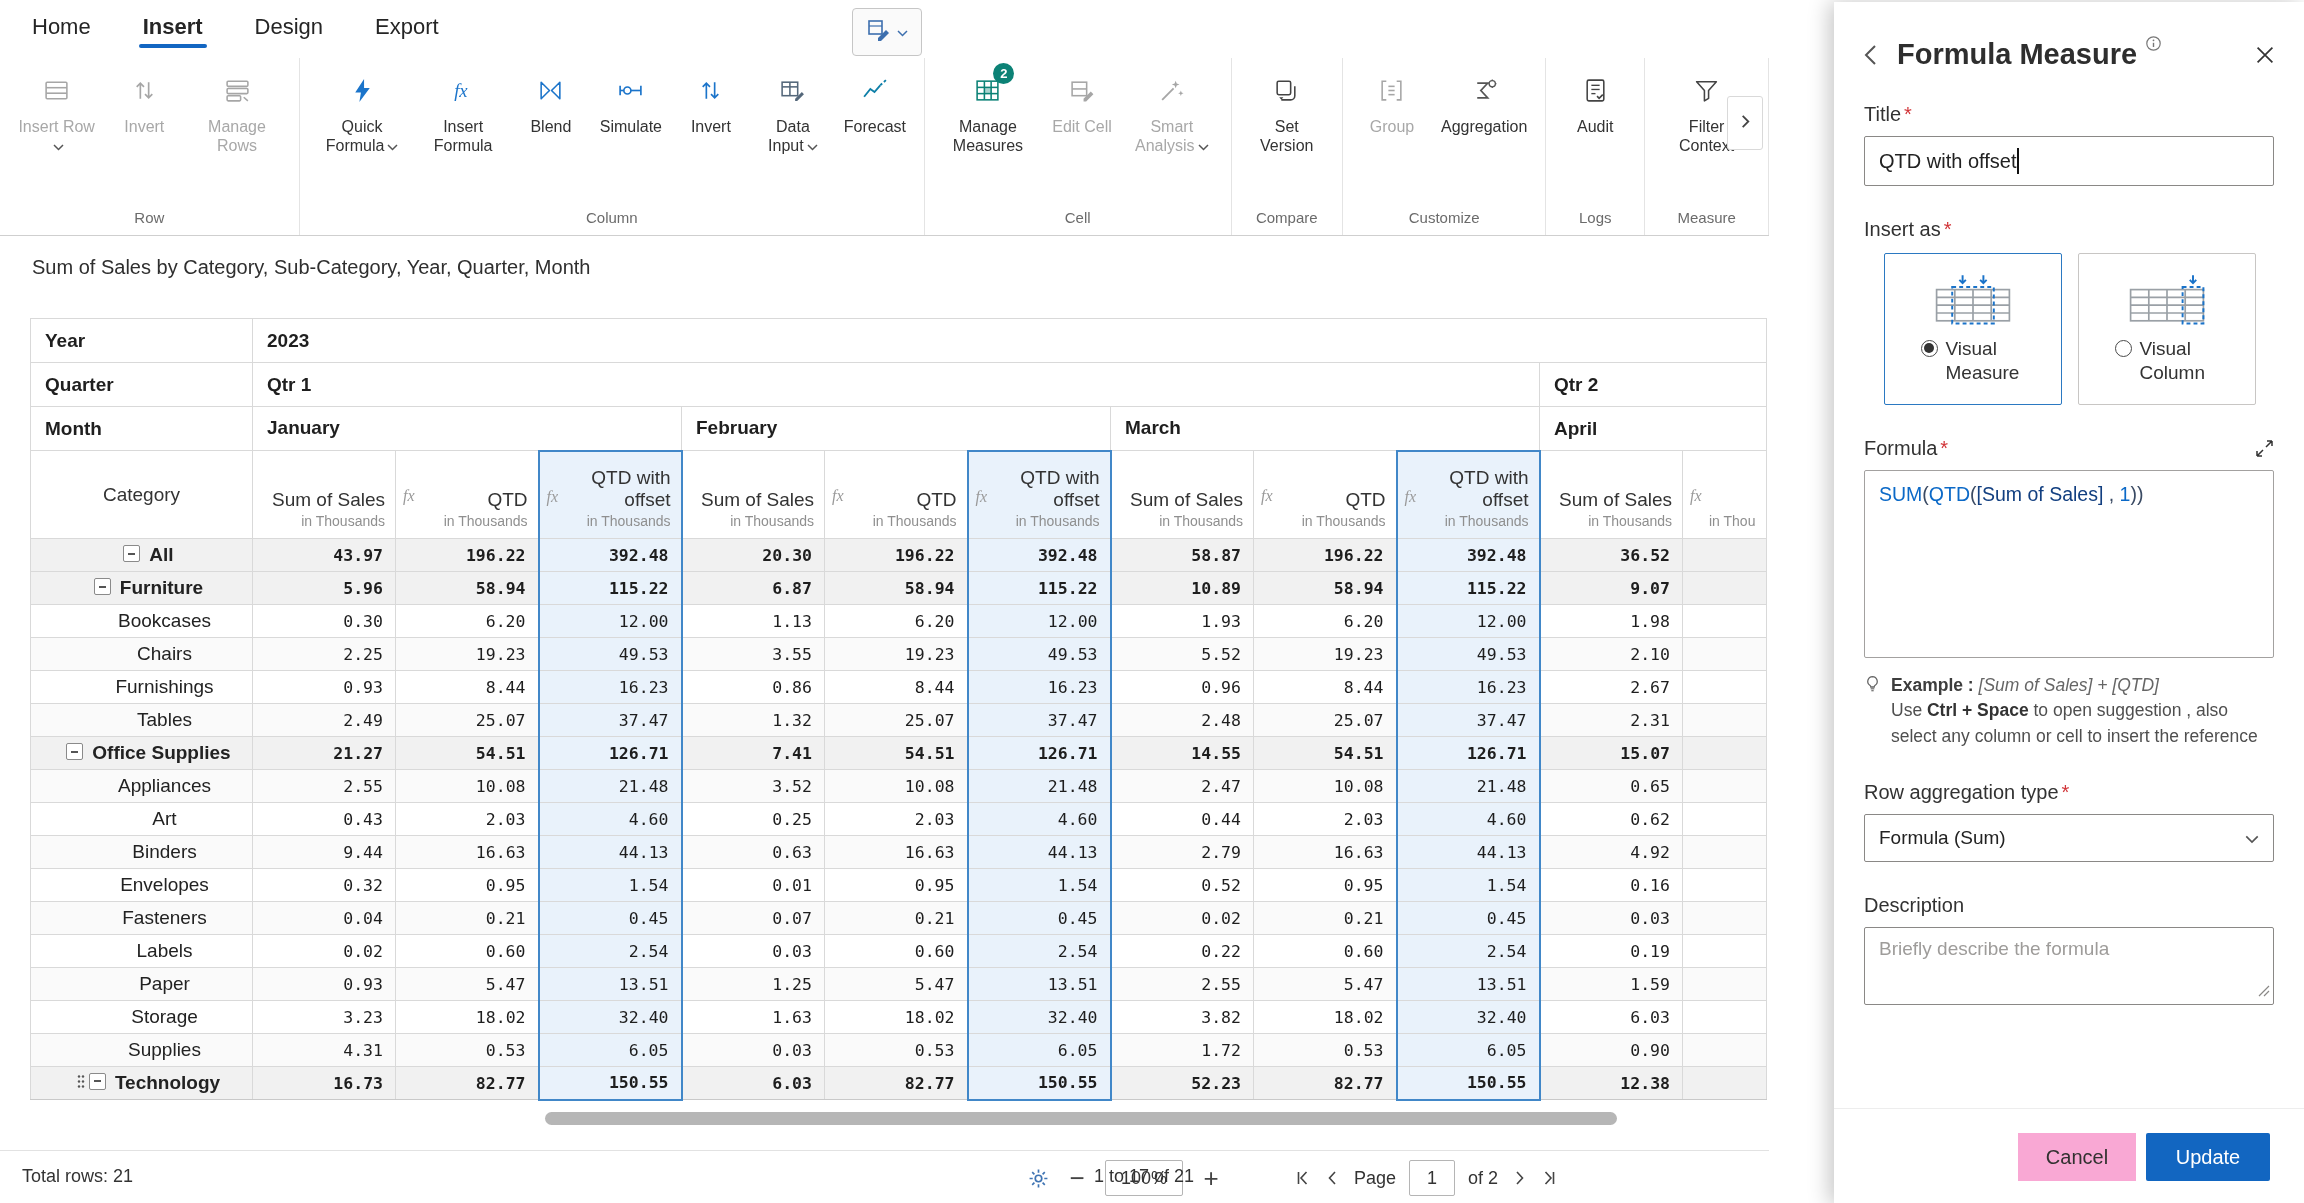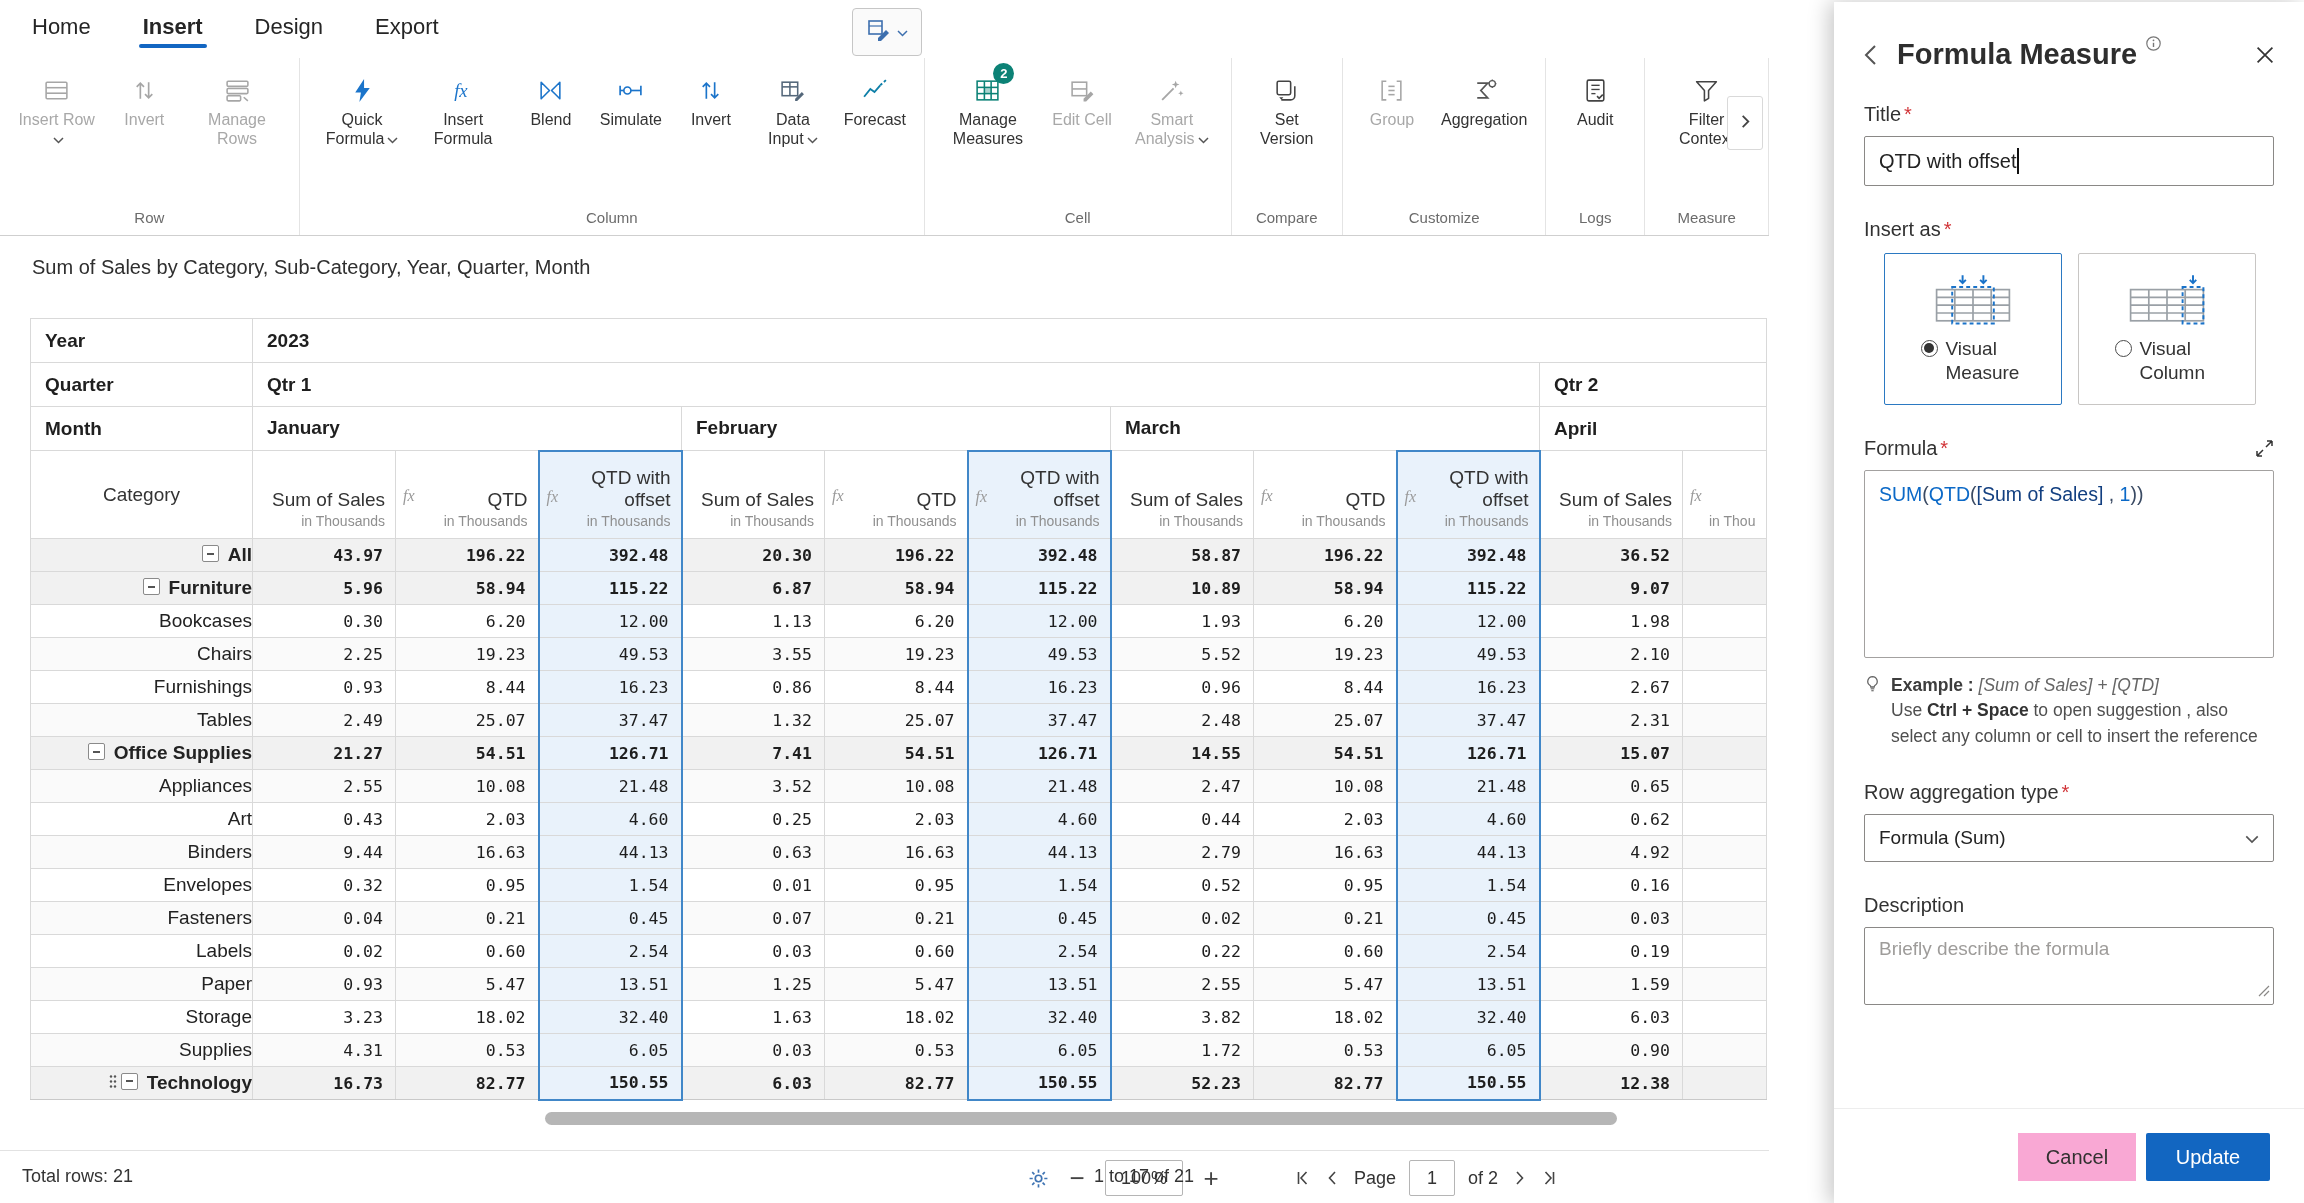--- a/index.html
+++ b/index.html
@@ -15,21 +15,21 @@
   .tab.active{font-weight:700;}
   .tab.active::after{content:'';position:absolute;left:-2px;right:-2px;bottom:-2px;height:4px;background:#1266c2;border-radius:2px;}
   .quick-access{position:absolute;left:852px;top:8px;width:68px;height:46px;border:1px solid #c6c6c6;border-radius:4px;
                 display:flex;align-items:center;justify-content:center;gap:5px;color:#3d6fae;background:#fafafa;}
   .ribbon-body{display:flex;align-items:stretch;height:177px;}
   .rgroup{display:flex;flex-direction:column;border-right:1px solid #e4e4e4;padding:6px 13px 0;}
   .rgroup-btns{display:flex;flex:1;gap:8px;align-items:flex-start;}
   .rbtn{display:flex;flex-direction:column;align-items:center;min-width:62px;max-width:98px;
         padding:7px 5px 4px;border-radius:3px;text-align:center;cursor:pointer;}
   .rbtn-icon{height:38px;display:flex;align-items:center;justify-content:center;position:relative;}
-  .rbtn-label{font-size:16px;line-height:1.2;color:#333;margin-top:1px;}
+  .rbtn-label{font-size:16px;line-height:1.2;color:#333;margin-top:8px;}
   .rbtn.disabled .rbtn-label{color:#a8a8a8;}
   .badge{position:absolute;top:-8px;right:-13px;background:#0c8276;color:#fff;font-size:13px;width:21px;height:21px;
          border-radius:50%;display:flex;align-items:center;justify-content:center;font-weight:700;}
   .dd{margin-left:3px;color:#555;display:inline-block;}
   .rgroup-label{font-size:15px;color:#6b6b6b;text-align:center;padding:4px 0 9px;}
   .ribbon-expand{position:absolute;right:6px;top:96px;width:34px;height:52px;display:flex;align-items:center;
                  justify-content:center;border:1px solid #d9d9d9;border-radius:3px;color:#444;background:#fff;cursor:pointer;}
 
   
   .visual-title{position:absolute;left:32px;top:256px;font-size:20px;color:#2f2f2f;}
@@ -45,21 +45,21 @@
   .mh-name{font-size:19px;color:#333;line-height:1.12;}
   .mh-sub{font-size:14px;color:#8f8f8f;margin-top:3px;white-space:nowrap;overflow:hidden;}
   .mh.partial{text-align:left;padding-left:26px;}
   .fx{position:absolute;left:7px;top:36px;font-size:16px;font-style:italic;
       font-family:"Liberation Serif",serif;color:#9a9a9a;}
   .hl{background:#e9f2fb !important;border-left:2px solid #4187c8 !important;border-right:2px solid #4187c8 !important;}
   .hl-top{border-top:2px solid #4187c8 !important;}
   tr.drow{height:33px;background:#fff;}
   tr.drow.alt{background:#fafafa;}
   tr.parent-row{background:#f1f1f1 !important;}
-  .rlabel{font-size:19px;color:#222;padding-left:46px;text-align:right;white-space:nowrap;overflow:hidden;}
+  .rlabel{font-size:19px;color:#222;padding-left:46px;text-align:center;white-space:nowrap;overflow:hidden;}
   .rlabel.parent{padding-left:14px;font-weight:700;}
   .num{font-family:"DejaVu Sans Mono",monospace;font-size:16.5px;color:#1e1e1e;text-align:right;padding-right:12px;}
   tr.parent-row .num{font-weight:700;}
   tr.drow:last-child td{border-bottom:1px solid #c9c9c9;}
   tr.drow:last-child .hl{border-bottom:2.5px solid #4187c8 !important;}
   .collapse-box{display:inline-flex;width:15px;height:15px;border:1px solid #8a8a8a;border-radius:2px;background:#fff;
                 align-items:center;justify-content:center;margin-right:9px;vertical-align:middle;position:relative;top:-2px;}
   .collapse-box::after{content:'';width:7px;height:2px;background:#555;}
   .drag{margin-right:4px;color:#555;display:inline-block;vertical-align:middle;}
 

